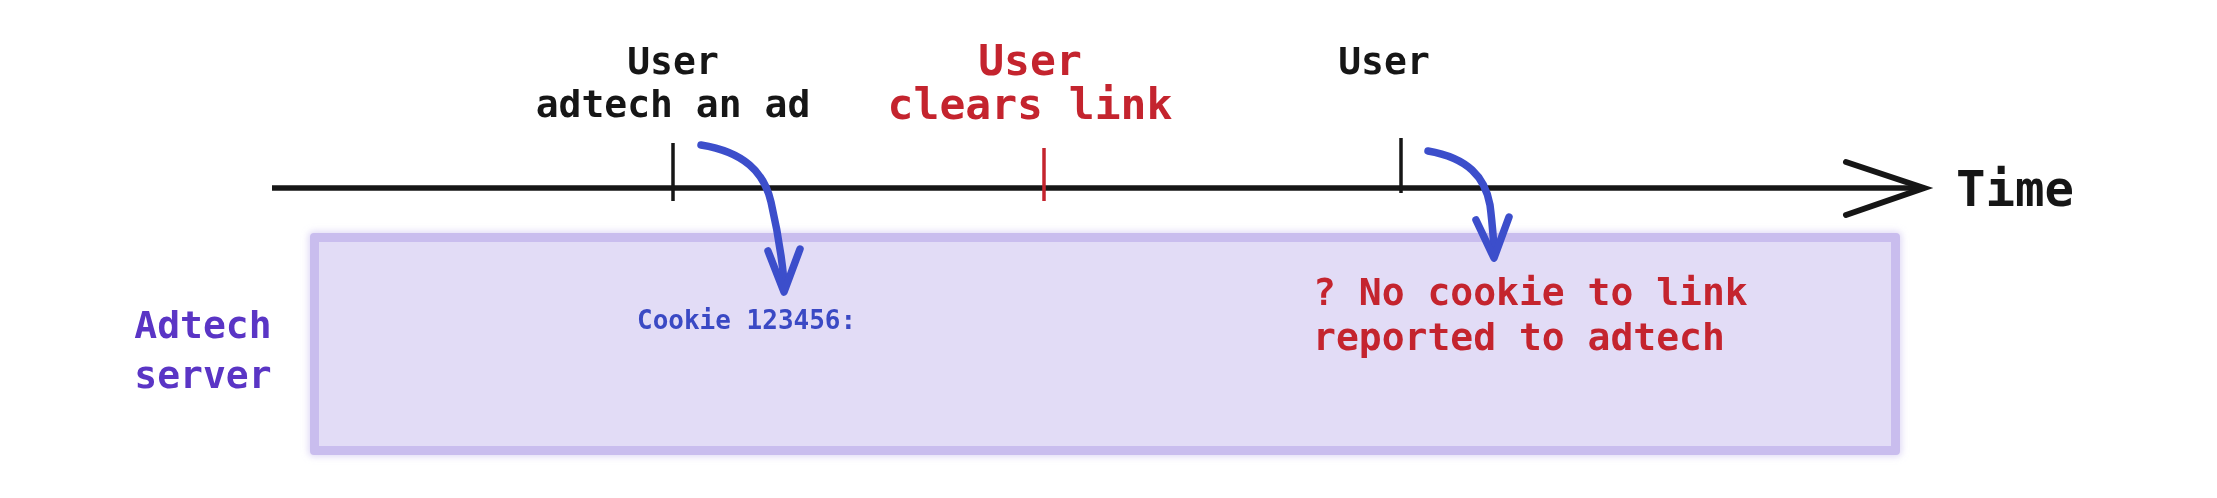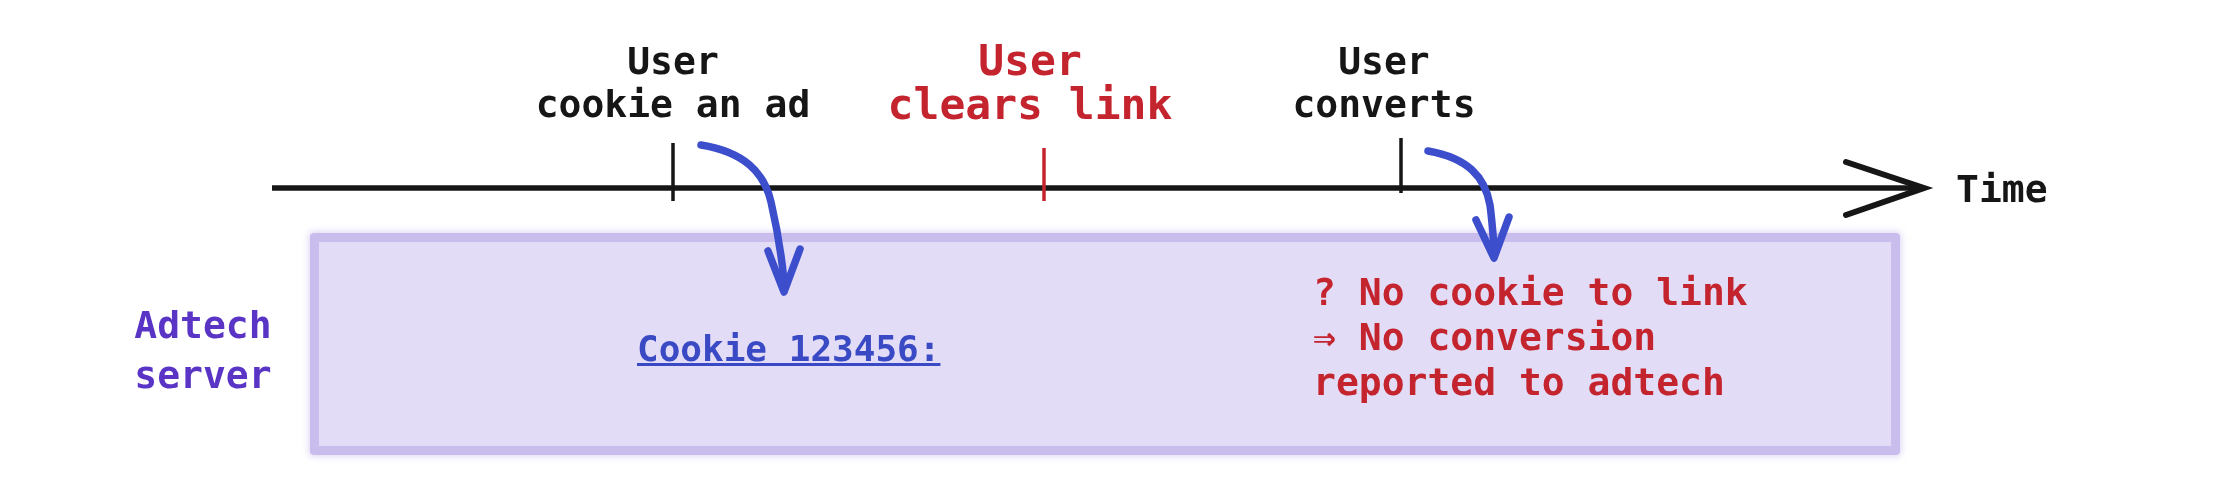--- a/index.html
+++ b/index.html
@@ -32,42 +32,42 @@
     transform:translateX(-50%);
     text-align:center;
     font-size:38px;line-height:43px;
     color:var(--black);
     white-space:nowrap;
   }
   .label.red{color:var(--red);font-size:43px;line-height:44px;}
   .time-label{
     position:absolute;left:1956px;top:189px;
     transform:translateY(-50%);
-    font-size:38px;color:var(--black);white-space:nowrap;
+    font-size:49px;color:var(--black);white-space:nowrap;
   }
   .server-box{
     position:absolute;left:310px;top:233px;
     width:1590px;height:222px;
     box-sizing:border-box;
     background:var(--box-fill);
     border:9px solid var(--box-border);
     border-radius:4px;
     box-shadow:0 0 6px 2px rgba(201,189,238,.55);
   }
   .server-label{
     position:absolute;left:203px;top:300px;
     transform:translateX(-50%);
     text-align:center;
     font-size:38px;line-height:50px;
     color:var(--purple);white-space:nowrap;
   }
   .cookie-note{
-    position:absolute;left:637px;top:324px;
-    font-size:36px;line-height:49px;
-    color:var(--blue-text);white-space:nowrap;text-decoration:underline;
+    position:absolute;left:637px;top:296px;
+    font-size:26px;line-height:49px;
+    color:var(--blue-text);white-space:nowrap;
   }
   .noconv-note{
     position:absolute;left:1313px;top:270px;
     font-size:38px;line-height:45px;
     color:var(--red);white-space:nowrap;
   }
 </style>
 </head>
 <body>
 
@@ -85,43 +85,41 @@
 
     <path class="handarrow" d="M 701 145 C 744 152 764 172 771 202 C 777 228 782 260 784 281"></path>
     <polyline class="handarrow" points="768,251 784,292 800,249"></polyline>
 
     <path class="handarrow" d="M 1428 151 C 1468 158 1485 177 1490 205 C 1492 220 1493 234 1494 247"></path>
     <polyline class="handarrow" points="1476,220 1494,258 1509,217"></polyline>
   </svg>
 
   <div class="label" style="left:673px;top:40px;">
     <div>User</div>
-    <div>cookie an ad</div>
+    <div>adtech an ad</div>
   </div>
 
   <div class="label red" style="left:1030px;top:38px;">
     <div>User</div>
     <div>clears link</div>
   </div>
 
   <div class="label" style="left:1384px;top:40px;">
     <div>User</div>
-    <div>converts</div>
   </div>
 
   <div class="time-label">Time</div>
 
   <div class="server-label">
     <div>Adtech</div>
     <div>server</div>
   </div>
 
   <div class="cookie-note">
     <div>Cookie 123456:</div>
   </div>
 
   <div class="noconv-note">
     <div>? No cookie to link</div>
-    <div>⇒ No conversion</div>
     <div>reported to adtech</div>
   </div>
 
 </div>
 
 </body></html>

